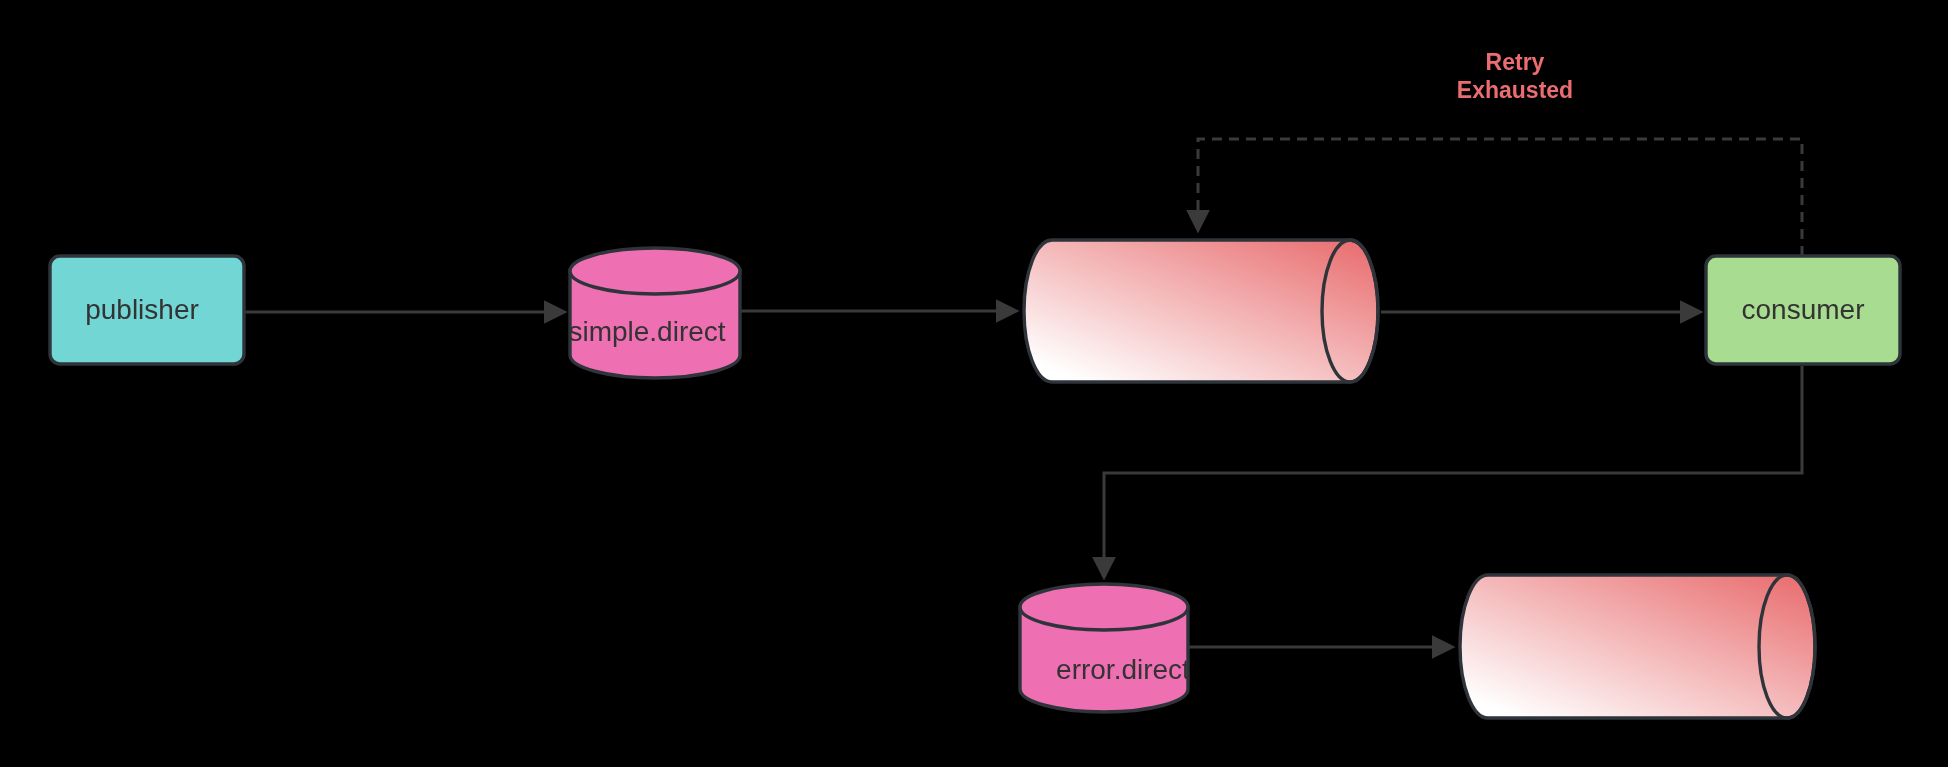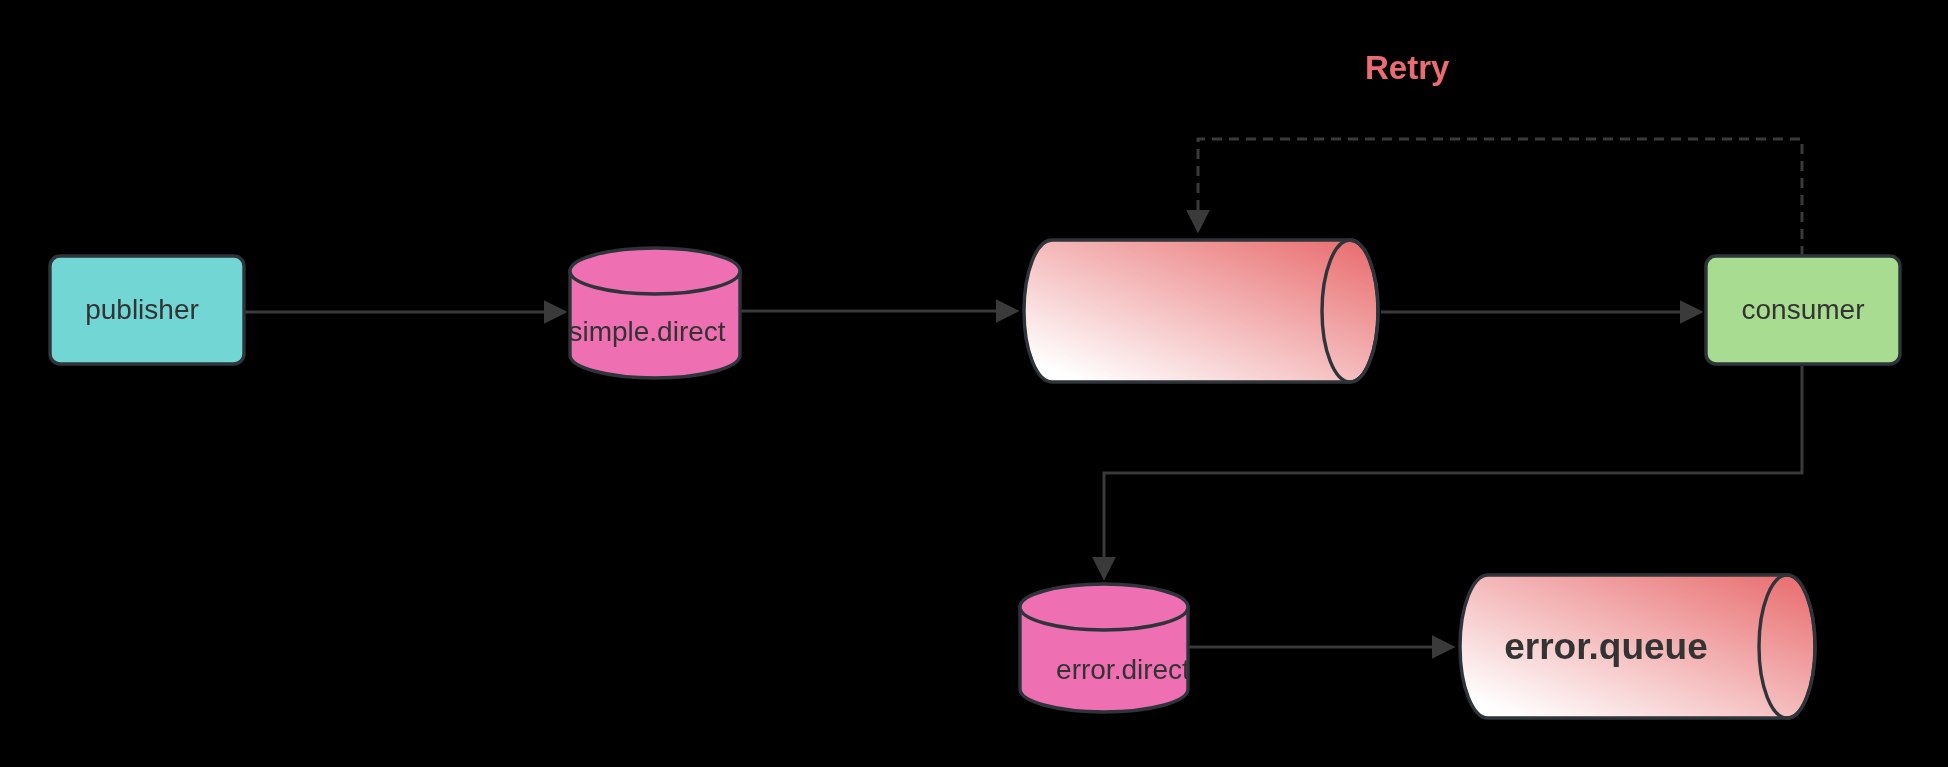--- a/index.html
+++ b/index.html
@@ -77,23 +77,24 @@
   #lbl-error-direct  { left: 1020px; top: 638px; width: 168px; height: 64px; padding-left: 19px; }
   #lbl-simple-queue  { left: 1022px; top: 240px; width: 296px; height: 142px;
                        font-weight: bold; font-size: 37px; }
   #lbl-error-queue   { left: 1458px; top: 575px; width: 296px; height: 143px;
                        font-weight: bold; font-size: 37px; }
   #lbl-retry {
     position: absolute;
     left: 1365px;
     top: 48px;
     width: 300px;
+    text-align: center;
     color: var(--color-retry-text, #ec6d71);
     font-weight: bold;
-    font-size: 33px;
+    font-size: 23px;
     line-height: 1.22;
   }
   #lbl-retry span { display: block; }
 </style>
 </head>
 <body>
 
 <div class="canvas">
 
   <svg class="diagram" width="1948" height="767" viewBox="0 0 1948 767">
@@ -142,19 +143,19 @@
     <g transform="translate(1458,575)">
       <path class="shape-queue-body" d="M30,0 H329 A28,71.5 0 0 1 329,143 H30 A28,71.5 0 0 1 30,0 Z"></path>
       <ellipse class="shape-queue-cap" cx="329" cy="71.5" rx="28" ry="71.5"></ellipse>
     </g>
   </svg>
 
   <div class="lbl" id="lbl-publisher">publisher</div>
   <div class="lbl" id="lbl-simple-direct">simple.direct</div>
   <div class="lbl" id="lbl-consumer">consumer</div>
   <div class="lbl" id="lbl-error-direct">error.direct</div>
-  <div class="lbl" id="lbl-error-queue">error.queue</div>
 
   <div id="lbl-retry">
     <span>Retry</span>
+    <span>Exhausted</span>
   </div>
 
 </div>
 
 </body></html>

